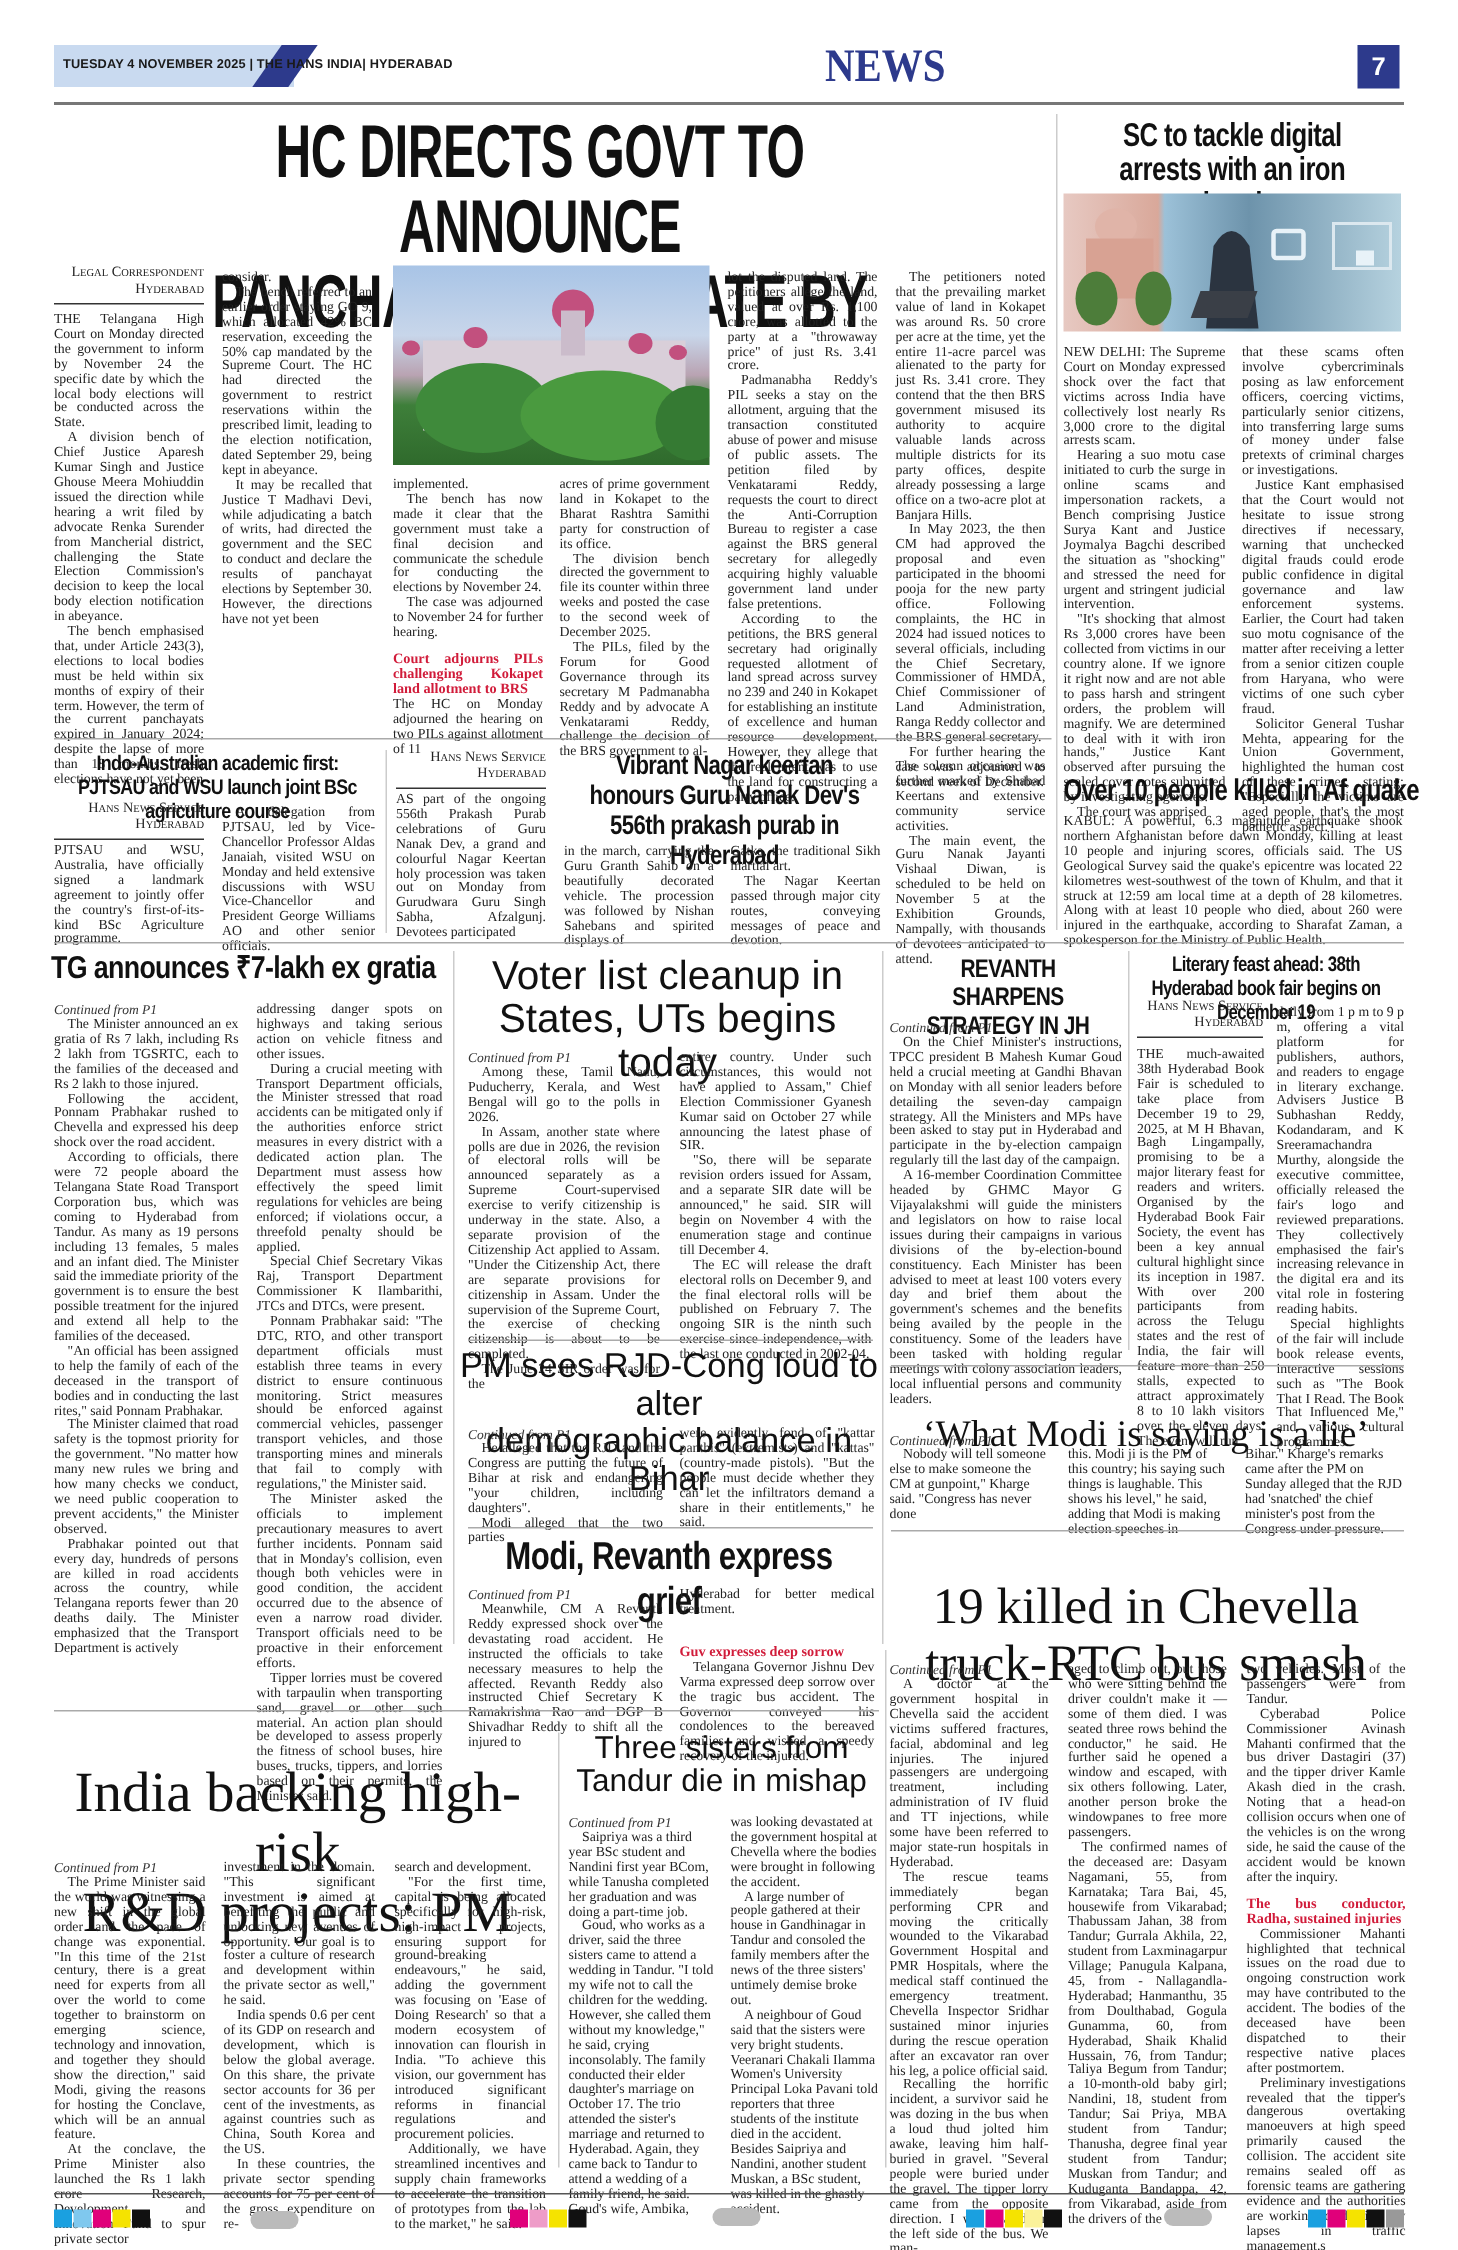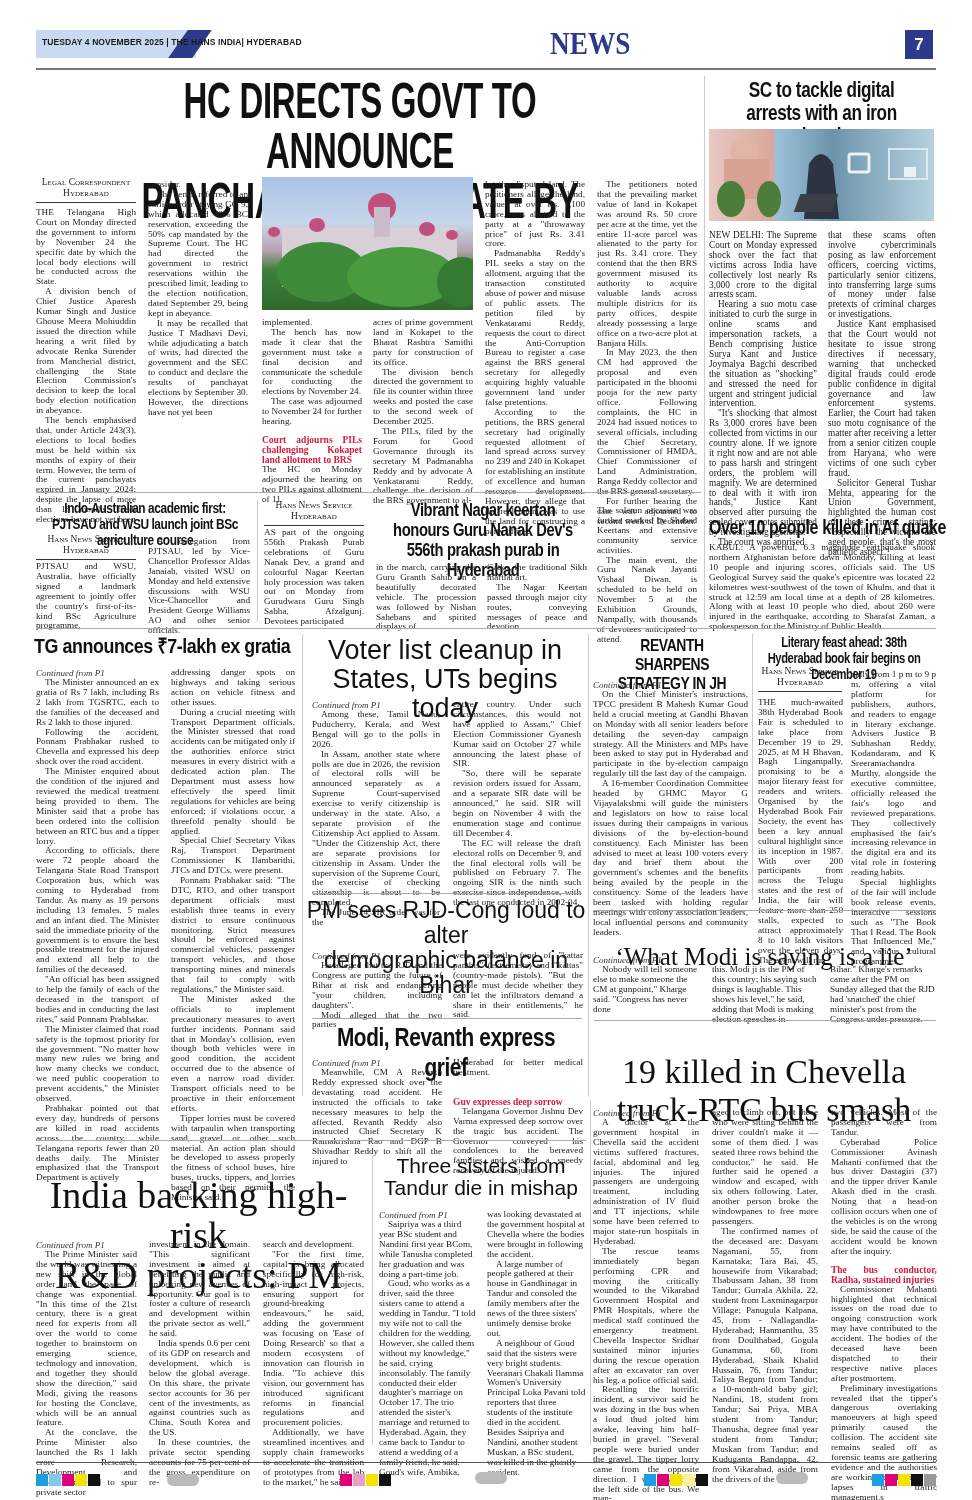--- a/index.html
+++ b/index.html
@@ -10,21 +10,21 @@
   .masthead-slash { left: 178px; top: 30px; width: 24px; height: 28px; background: #2d3a8c; transform: skewX(-35deg); }
   .date-text { left: 42px; top: 37px; font-family: "Liberation Sans", sans-serif; font-weight: bold; font-size: 8.5px; color: #1a1a1a; letter-spacing: 0.1px; white-space: nowrap; }
   .section-name { left: 550px; top: 26px; font-family: "Liberation Serif", serif; font-size: 31px; color: #2d3a8c; font-weight: bold; transform: scaleX(0.88); transform-origin: left; }
   .page-num { left: 905px; top: 30px; width: 28px; height: 29px; background: #2d3a8c; color: #fff; font-family: "Liberation Sans", sans-serif; font-weight: bold; font-size: 17px; text-align: center; line-height: 29px; }
   .rule { background: #777; height: 2px; }
   .thin-rule { background: #aaa; height: 1px; }
   .vrule { background: #ccc; width: 1px; }
   .cond { font-family: "Liberation Sans", sans-serif; font-weight: bold; letter-spacing: -0.5px; transform-origin: center top; }
   .lead-head { left: 20px; top: 76px; width: 680px; text-align: center; font-size: 50px; line-height: 50px; color: #111; transform: scaleX(0.66); }
   .h-cond-med { font-size: 19px; line-height: 22px; text-align: center; color: #111; }
-  .byline { font-variant: small-caps; font-size: 9.5px; text-align: center; line-height: 11px; color: #222; }
+  .byline { font-variant: small-caps; font-size: 9.5px; text-align: right; line-height: 11px; color: #222; }
   .byline-rule { border-bottom: 1px solid #333; padding-bottom: 3px; }
   .body-col { font-size: 9.2px; line-height: 9.9px; text-align: justify; color: #222; hyphens: auto; }
   .body-col p { text-indent: 9px; }
   .body-col p.first { text-indent: 0; }
   .cont { font-style: italic; font-size: 9px; line-height: 10px; color: #333; }
   .subhead-red { color: #d11c3a; font-weight: bold; font-size: 9.5px; line-height: 10px; }
   .photo-hc { left: 262px; top: 177px; width: 211px; height: 133px; background: linear-gradient(180deg, #a8c4e6 0%, #c8d6ea 35%, #b9a3b2 55%, #3e7f3a 70%, #2f6a2c 100%); overflow: hidden; }
   .photo-sc { left: 709px; top: 129px; width: 225px; height: 92px; background: linear-gradient(90deg, #e7c9c2 0%, #d9a89a 28%, #9cc1d8 30%, #6d93ab 55%, #b6d2df 100%); overflow: hidden; }
   .serif-head { font-family: "Liberation Serif", serif; color: #111; text-align: center; font-weight: normal; margin-top: 25px; }
   .sans-head { font-family: "Liberation Sans", sans-serif; color: #111; text-align: center; font-weight: normal; }
@@ -155,21 +155,20 @@
 <div class="abs cond" style="left:709px; top:516px; width:225px; font-size:20px; line-height:22px; color:#111; transform:scaleX(0.8); transform-origin:left top; white-space:nowrap;">Over 10 people killed in Af quake</div>
 <div class="abs body-col" style="left:709px; top:543px; width:226px;">KABUL: A powerful, 6.3 magnitude earthquake shook northern Afghanistan before dawn Monday, killing at least 10 people and injuring scores, officials said. The US Geological Survey said the quake's epicentre was located 22 kilometres west-southwest of the town of Khulm, and that it struck at 12:59 am local time at a depth of 28 kilometres. Along with at least 10 people who died, about 260 were injured in the earthquake, according to Sharafat Zaman, a spokesperson for the Ministry of Public Health.</div>
 
 <div class="abs thin-rule" style="left:36px; top:628px; width:900px;"></div>
 
 <div class="abs cond" style="left:34px; top:634px; width:270px; font-size:21px; line-height:24px; color:#111; transform:scaleX(0.85); transform-origin:left top; white-space:nowrap;">TG announces ₹7-lakh ex gratia</div>
 <div class="abs body-col" style="left:36px; top:668px; width:123px;">
   <div class="cont">Continued from P1</div>
   <p>The Minister announced an ex gratia of Rs 7 lakh, including Rs 2 lakh from TGSRTC, each to the families of the deceased and Rs 2 lakh to those injured.</p>
   <p>Following the accident, Ponnam Prabhakar rushed to Chevella and expressed his deep shock over the road accident.</p>
-  <p>The Minister enquired about the condition of the injured and reviewed the medical treatment being provided to them. The Minister said that a probe has been ordered into the collision between an RTC bus and a tipper lorry.</p>
   <p>According to officials, there were 72 people aboard the Telangana State Road Transport Corporation bus, which was coming to Hyderabad from Tandur. As many as 19 persons including 13 females, 5 males and an infant died. The Minister said the immediate priority of the government is to ensure the best possible treatment for the injured and extend all help to the families of the deceased.</p>
   <p>"An official has been assigned to help the family of each of the deceased in the transport of bodies and in conducting the last rites," said Ponnam Prabhakar.</p>
   <p>The Minister claimed that road safety is the topmost priority for the government. "No matter how many new rules we bring and how many checks we conduct, we need public cooperation to prevent accidents," the Minister observed.</p>
   <p>Prabhakar pointed out that every day, hundreds of persons are killed in road accidents across the country, while Telangana reports fewer than 20 deaths daily. The Minister emphasized that the Transport Department is actively</p>
 </div>
 <div class="abs body-col" style="left:171px; top:668px; width:124px;">
   <p class="first">addressing danger spots on highways and taking serious action on vehicle fitness and other issues.</p>
   <p>During a crucial meeting with Transport Department officials, the Minister stressed that road accidents can be mitigated only if the authorities enforce strict measures in every district with a dedicated action plan. The Department must assess how effectively the speed limit regulations for vehicles are being enforced; if violations occur, a threefold penalty should be applied.</p>
   <p>Special Chief Secretary Vikas Raj, Transport Department Commissioner K Ilambarithi, JTCs and DTCs, were present.</p>
   <p>Ponnam Prabhakar said: "The DTC, RTO, and other transport department officials must establish three teams in every district to ensure continuous monitoring. Strict measures should be enforced against commercial vehicles, passenger transport vehicles, and those transporting mines and minerals that fail to comply with regulations," the Minister said.</p>

